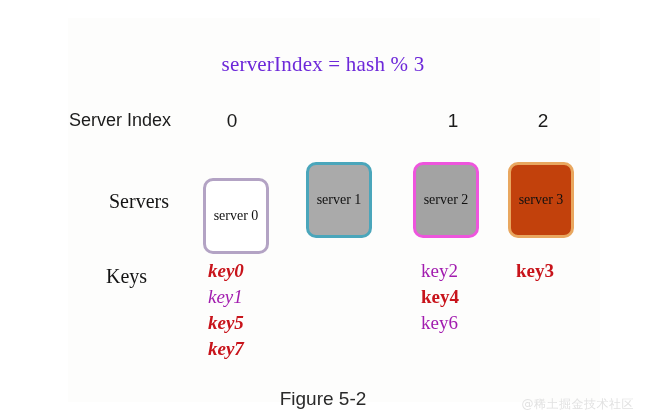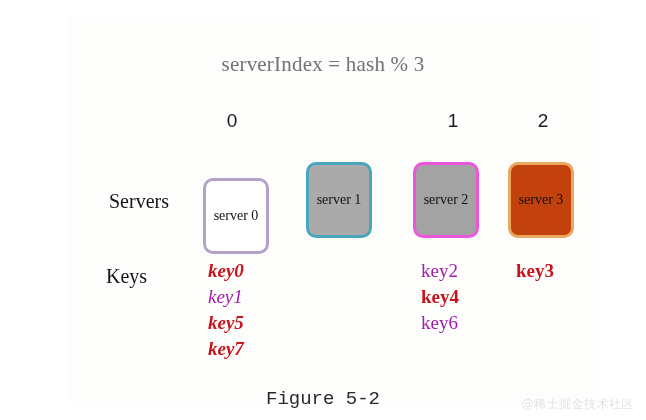--- a/index.html
+++ b/index.html
@@ -28,21 +28,21 @@
     background: #fdfdfc;
   }
   .formula {
     position: absolute;
     left: 0;
     top: 52px;
     width: 646px;
     text-align: center;
     font-family: "Liberation Serif", serif;
     font-size: 21px;
-    color: #737373;
+    color: #6d28d9;
     letter-spacing: 0.2px;
   }
   .row-label-sans {
     position: absolute;
     font-family: "Liberation Sans", sans-serif;
     font-size: 18px;
     color: #1b1b1b;
   }
   .row-label-serif {
     position: absolute;
@@ -105,21 +105,21 @@
   .key-item.hot {
     color: #c8141b;
     font-weight: bold;
   }
   .caption {
     position: absolute;
     left: 0;
     top: 388px;
     width: 646px;
     text-align: center;
-    font-family: Liberation Mono, monospace;
+    font-family: Liberation Sans, sans-serif;
     font-size: 19px;
     color: #2a2a2a;
   }
   .watermark {
     position: absolute;
     right: 12px;
     top: 396px;
     font-family: "DejaVu Sans", sans-serif;
     font-size: 12px;
     color: #e2e2e2;
@@ -128,20 +128,21 @@
 </style>
 </head>
 <body>
 
 <div id="figure-root">
 
   <div class="panel"></div>
 
   <div class="formula">serverIndex = hash % 3</div>
 
+  <div class="row-label-sans" id="server-index-label">Server Index</div>
 
   <div id="index-values-layer">
       <div class="index-value" style="left: 217px;">0</div>
       <div class="index-value" style="left: 438px;">1</div>
       <div class="index-value" style="left: 528px;">2</div>
     </div>
 
   <div class="row-label-serif" id="servers-label">Servers</div>
 
   <div id="servers-layer">

